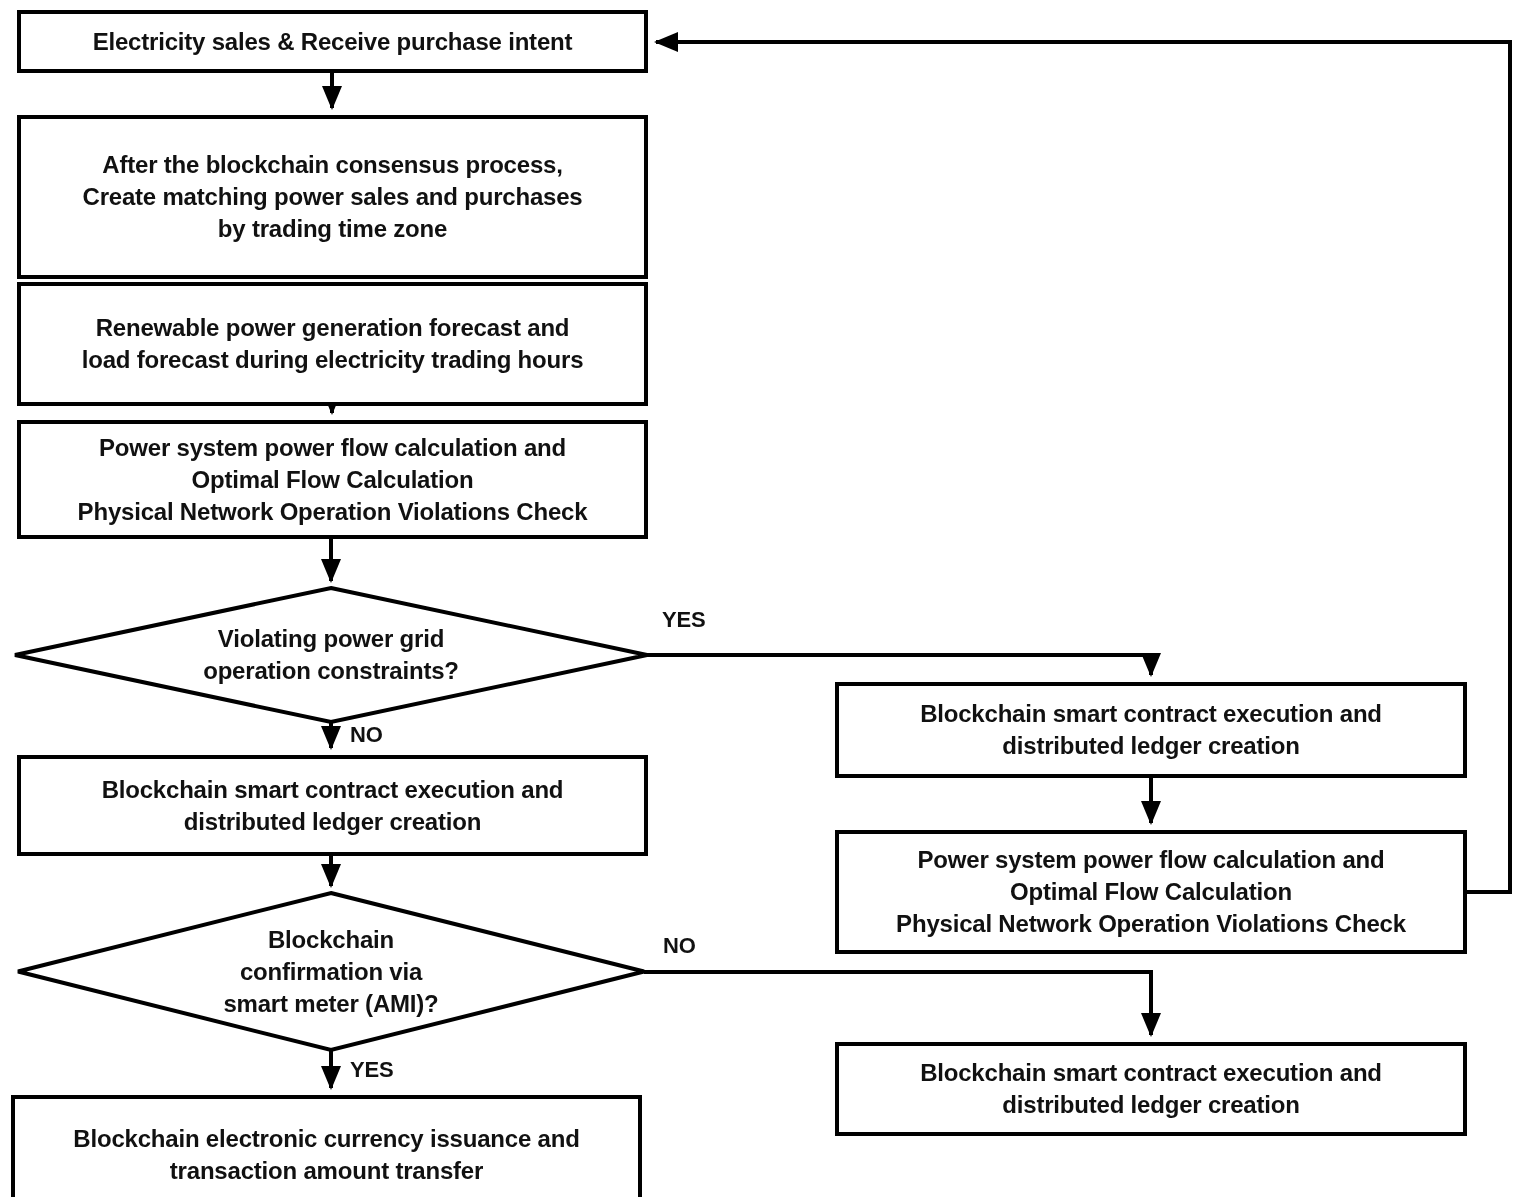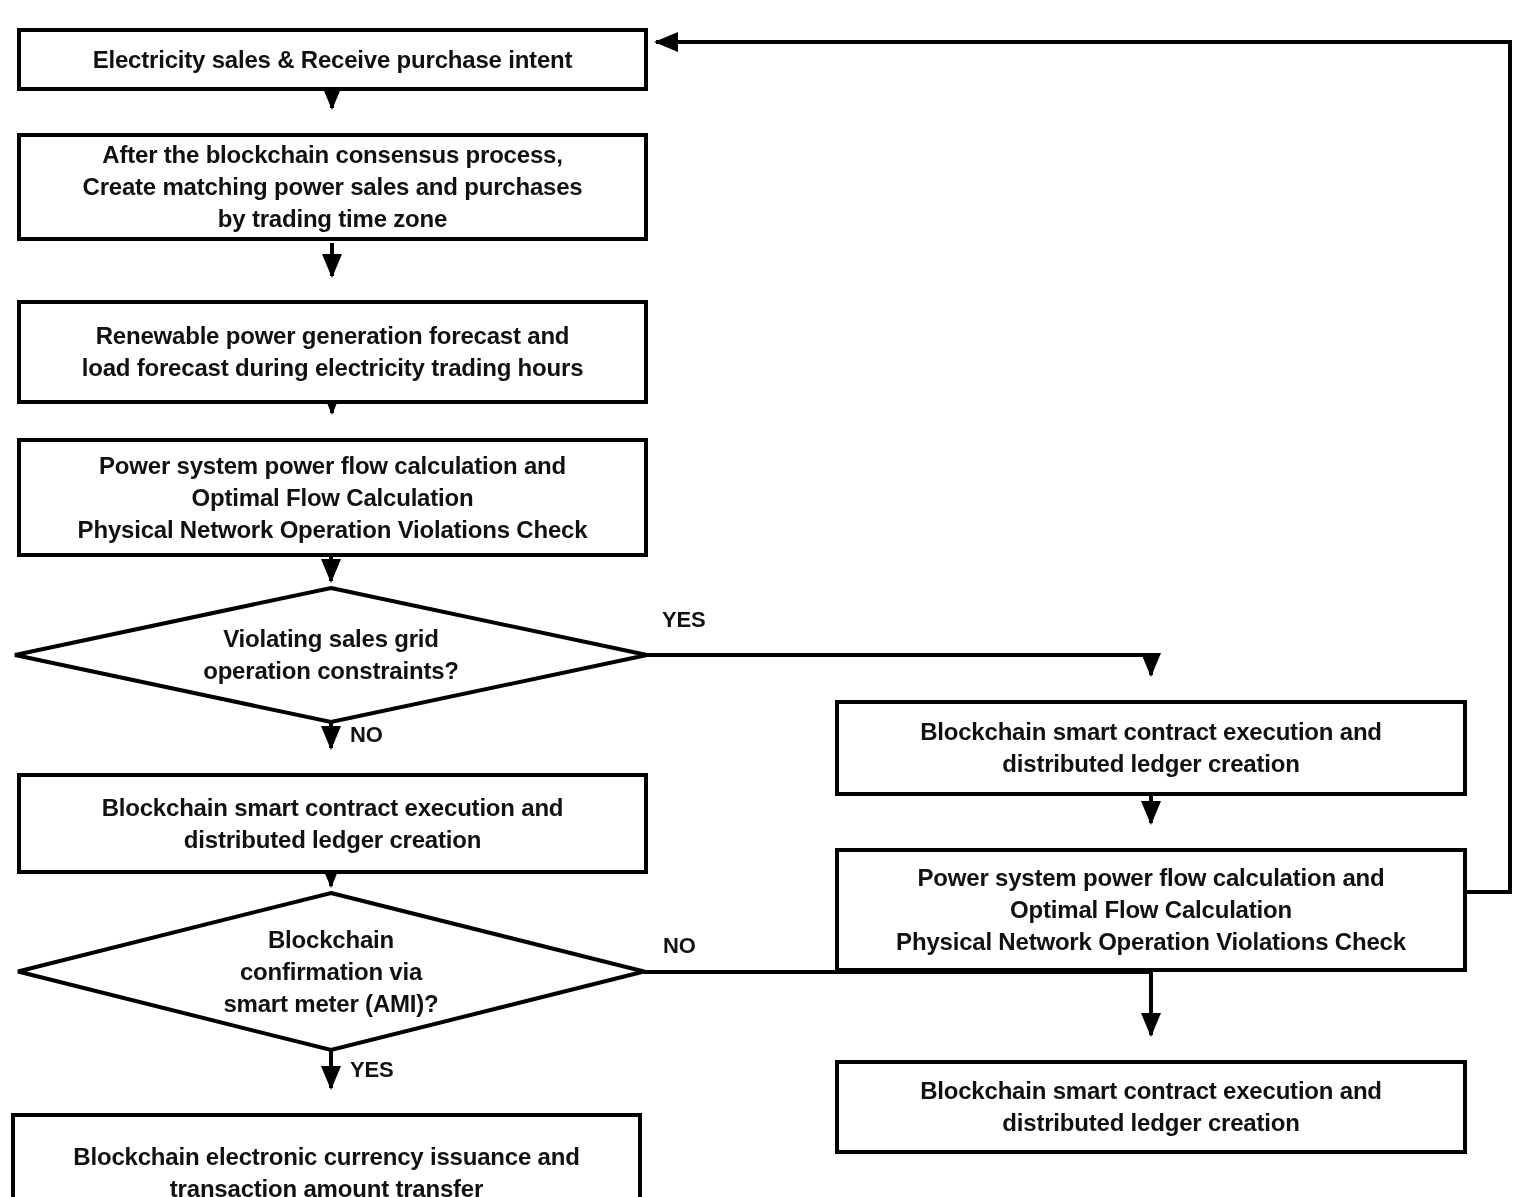--- a/index.html
+++ b/index.html
@@ -10,21 +10,21 @@
     font-family:"Liberation Sans","DejaVu Sans",sans-serif;
     overflow:hidden;
   }
   .layer{position:absolute;left:0;top:0;width:1530px;height:1197px;}
   .pbox{
     position:absolute;box-sizing:border-box;
     border:4px solid #000;background:#fff;
     display:flex;align-items:center;justify-content:center;
     text-align:center;white-space:pre-line;
     font-weight:bold;font-size:24px;line-height:32px;
-    letter-spacing:-0.2px;color:#111;margin-top:18px;
+    letter-spacing:-0.2px;color:#111;
   }
   .dtext{
     position:absolute;display:flex;align-items:center;justify-content:center;
     text-align:center;white-space:pre-line;
     font-weight:bold;font-size:24px;line-height:32px;
     letter-spacing:-0.2px;color:#111;background:transparent;
   }
   .elabel{
     position:absolute;font-weight:bold;font-size:22px;line-height:24px;
     letter-spacing:-0.2px;color:#111;text-align:right;
@@ -57,27 +57,27 @@
     <g stroke="#000" stroke-width="4" fill="#fff">
       <polygon points="331,588 647,655 331,722 15,655"></polygon>
       <polygon points="331,893 644,971.5 331,1050 18,971.5"></polygon>
     </g>
   </svg>
 
   <div class="pbox" style="left:17px;top:10px;width:631px;height:63px">
     <span>Electricity sales &amp; Receive purchase intent</span>
   </div>
 
-  <div class="pbox" style="left:17px;top:115px;width:631px;height:108px">
+  <div class="pbox" style="left:17px;top:115px;width:631px;height:164px">
     <span>After the blockchain consensus process,
 Create matching power sales and purchases
 by trading time zone</span>
   </div>
 
-  <div class="pbox" style="left:17px;top:282px;width:631px;height:104px">
+  <div class="pbox" style="left:17px;top:282px;width:631px;height:124px">
     <span>Renewable power generation forecast and
 load forecast during electricity trading hours</span>
   </div>
 
   <div class="pbox" style="left:17px;top:420px;width:631px;height:119px">
     <span>Power system power flow calculation and
 Optimal Flow Calculation
 Physical Network Operation Violations Check</span>
   </div>
 
@@ -101,21 +101,21 @@
 Optimal Flow Calculation
 Physical Network Operation Violations Check</span>
   </div>
 
   <div class="pbox" style="left:835px;top:1042px;width:632px;height:94px">
     <span>Blockchain smart contract execution and
 distributed ledger creation</span>
   </div>
 
   <div class="dtext" style="left:81px;top:600px;width:500px;height:110px">
-    <span>Violating sales grid
+    <span>Violating power grid
 operation constraints?</span>
   </div>
 
   <div class="dtext" style="left:81px;top:900px;width:500px;height:143px">
     <span>Blockchain
 confirmation via
 smart meter (AMI)?</span>
   </div>
 
   <span class="elabel" style="left:662px;top:608px">YES</span>

